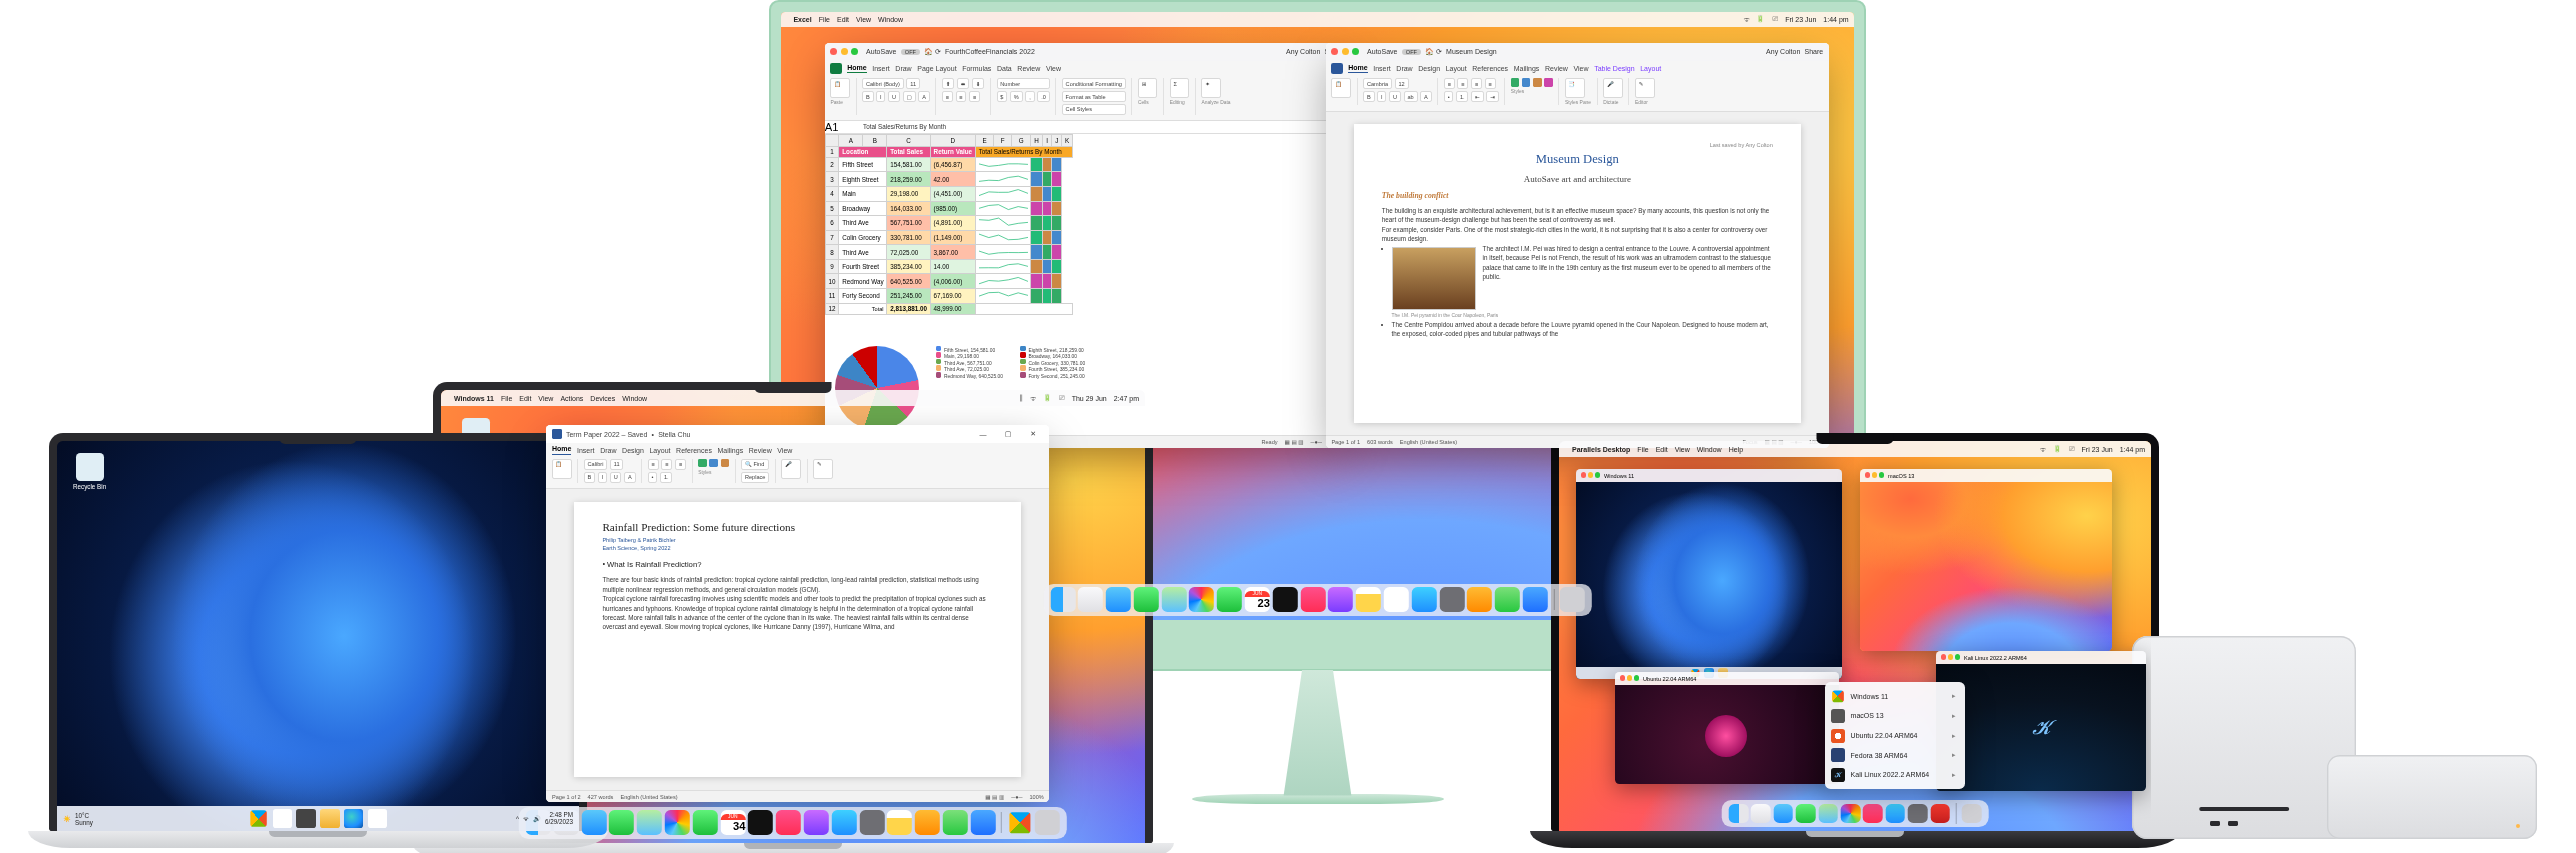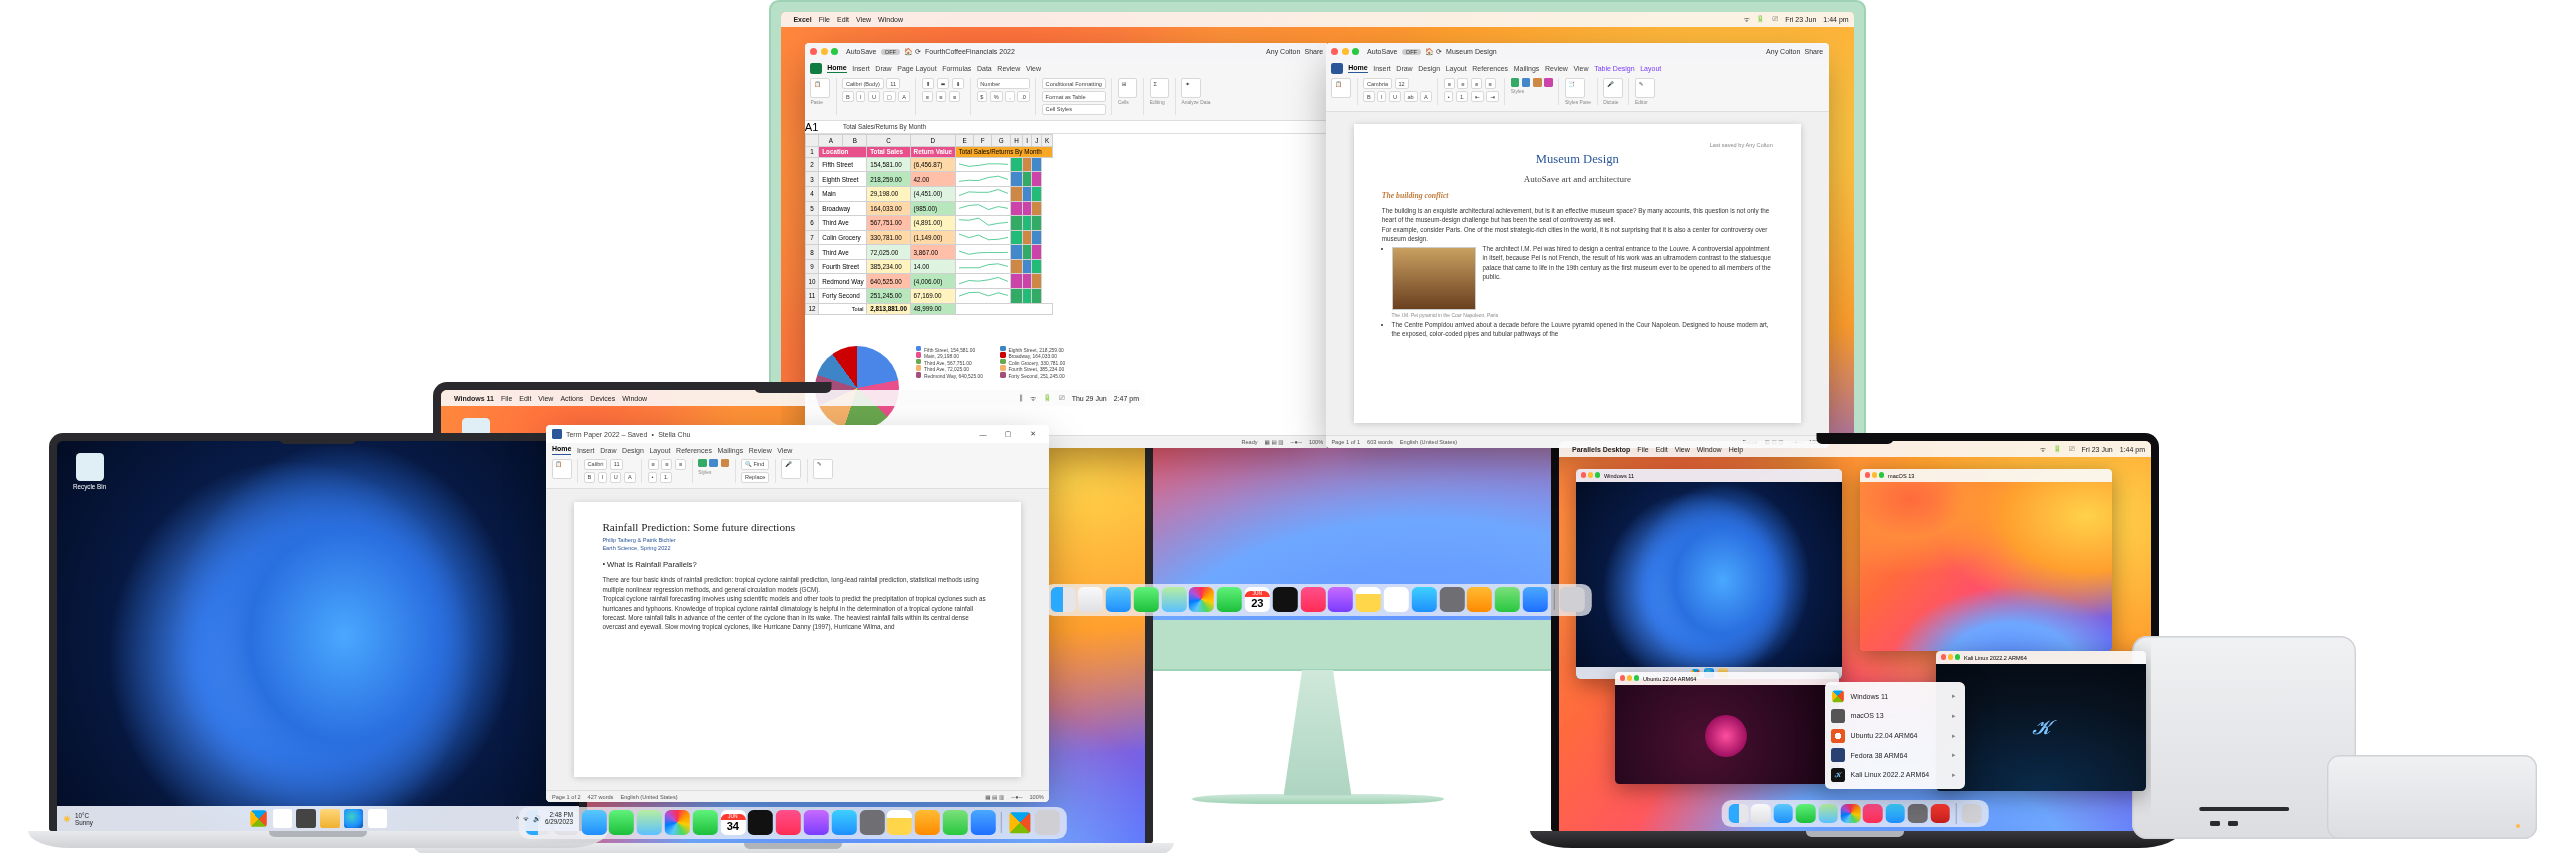--- a/index.html
+++ b/index.html
@@ -51,21 +51,21 @@
 
 
 .menubar{position:absolute;top:0;left:0;right:0;height:15.4px;background:rgba(250,250,252,.88);display:flex;align-items:center;font-size:7px;padding:0 5.6px;gap:7px;color:#222;z-index:300;}
 .menubar .grow{flex:1;}
 .menubar .bold{font-weight:600;}
 .menubar .apple{font-size:7.7px;}
 .menubar .ic{opacity:.8;}
 .dock{position:absolute;left:50%;bottom:4.2px;transform:translateX(-50%);height:32px;background:rgba(240,240,245,.75);border-radius:9.8px;padding:2.8px 7px;display:flex;gap:2.8px;align-items:center;z-index:300;}
 .dock .app{width:25px;height:25px;border-radius:5.6px;}
 .dock .sep{width:0.7px;height:21px;background:rgba(0,0,0,.25);margin:0 2.8px;}
-.dockdate{display:flex;flex-direction:column;align-items:center;justify-content:center;background:#fff;color:#000;}
+.dockdate{display:flex;flex-direction:column;align-items:flex-end;justify-content:center;background:#fff;color:#000;}
 .dockdate .m{font-size:4.9px;background:#ff3b30;color:#fff;width:100%;text-align:center;border-radius:5.6px 5.6px 0 0;padding:0.7px 0;}
 .dockdate .d{font-size:11.2px;font-weight:600;}
 
 
 .taskbar{position:absolute;left:0;right:0;bottom:0;height:25px;background:rgba(235,240,250,.92);display:flex;align-items:center;justify-content:center;gap:4.2px;z-index:300;}
 .taskbar .app{width:19.6px;height:19.6px;border-radius:2.8px;}
 .taskbar .tray{position:absolute;right:5.6px;display:flex;align-items:center;gap:4.2px;font-size:6.3px;color:#222;}
 .taskbar .traytime{text-align:right;line-height:1.1;}
 .taskbar .wx{position:absolute;left:5.6px;display:flex;align-items:center;gap:4.2px;font-size:6.3px;color:#222;}
 .deskicon{position:absolute;width:42px;text-align:center;color:#fff;font-size:6.3px;}
@@ -180,21 +180,21 @@
         <span>View</span>
         <span>Window</span>
         <span class="grow"></span>
         <span class="ic">ᯤ</span>
         <span class="ic">🔋</span>
         <span class="ic">⎚</span>
         <span>Fri 23 Jun</span>
         <span>1:44 pm</span>
       </div>
 
-      <div class="win macwin" style="left:24px;top:31px;width:524px;height:405px;">
+      <div class="win macwin" style="left:44px;top:31px;width:524px;height:405px;">
         <div class="chrome">
           <span class="lights"><span class="r"></span><span class="y"></span><span class="g"></span></span>
           <span>AutoSave</span>
           <span class="btn" style="background:#ccc;border-radius:5.6px;padding:0 4.2px;font-size:5.6px;">OFF</span>
           <span>🏠 ⟳</span>
           <span>FourthCoffeeFinancials 2022</span>
           <span style="flex:1"></span>
           <span>Any Colton</span>
           <span>Share</span>
         </div>
@@ -698,21 +698,21 @@
           <div class="block">
                 <div class="btn big">✎</div>
               </div>
         </div>
       </div>
       <div class="page">
             <div class="paper">
         <h1 style="font-size:11.2px;color:#222;">Rainfall Prediction: Some future directions</h1>
         <div class="byline" style="color:#2b579a;">Philip Taiberg &amp; Patrik Bichler</div>
         <div class="byline" style="color:#2b579a;">Earth Science, Spring 2022</div>
-        <h2 style="font-size:7.7px;color:#222;margin-top:7px;">• <span>What Is Rainfall Parallels?</span></h2>
+        <h2 style="font-size:7.7px;color:#222;margin-top:7px;">• <span>What Is Rainfall Prediction?</span></h2>
         <p>There are four basic kinds of rainfall prediction: tropical cyclone rainfall prediction, long-lead rainfall prediction, statistical methods using multiple nonlinear regression methods, and general circulation models (GCM).</p>
         <p>Tropical cyclone rainfall forecasting involves using scientific models and other tools to predict the precipitation of tropical cyclones such as hurricanes and typhoons. Knowledge of tropical cyclone rainfall climatology is helpful in the determination of a tropical cyclone rainfall forecast. More rainfall falls in advance of the center of the cyclone than in its wake. The heaviest rainfall falls within its central dense overcast and eyewall. Slow moving tropical cyclones, like Hurricane Danny (1997), Hurricane Wilma, and</p>
       </div>
           </div>
       <div class="statusbar">
         <div style="display:flex;gap:7px;">
           <span>Page 1 of 2</span>
           <span>427 words</span>
           <span>English (United States)</span>
         </div>

